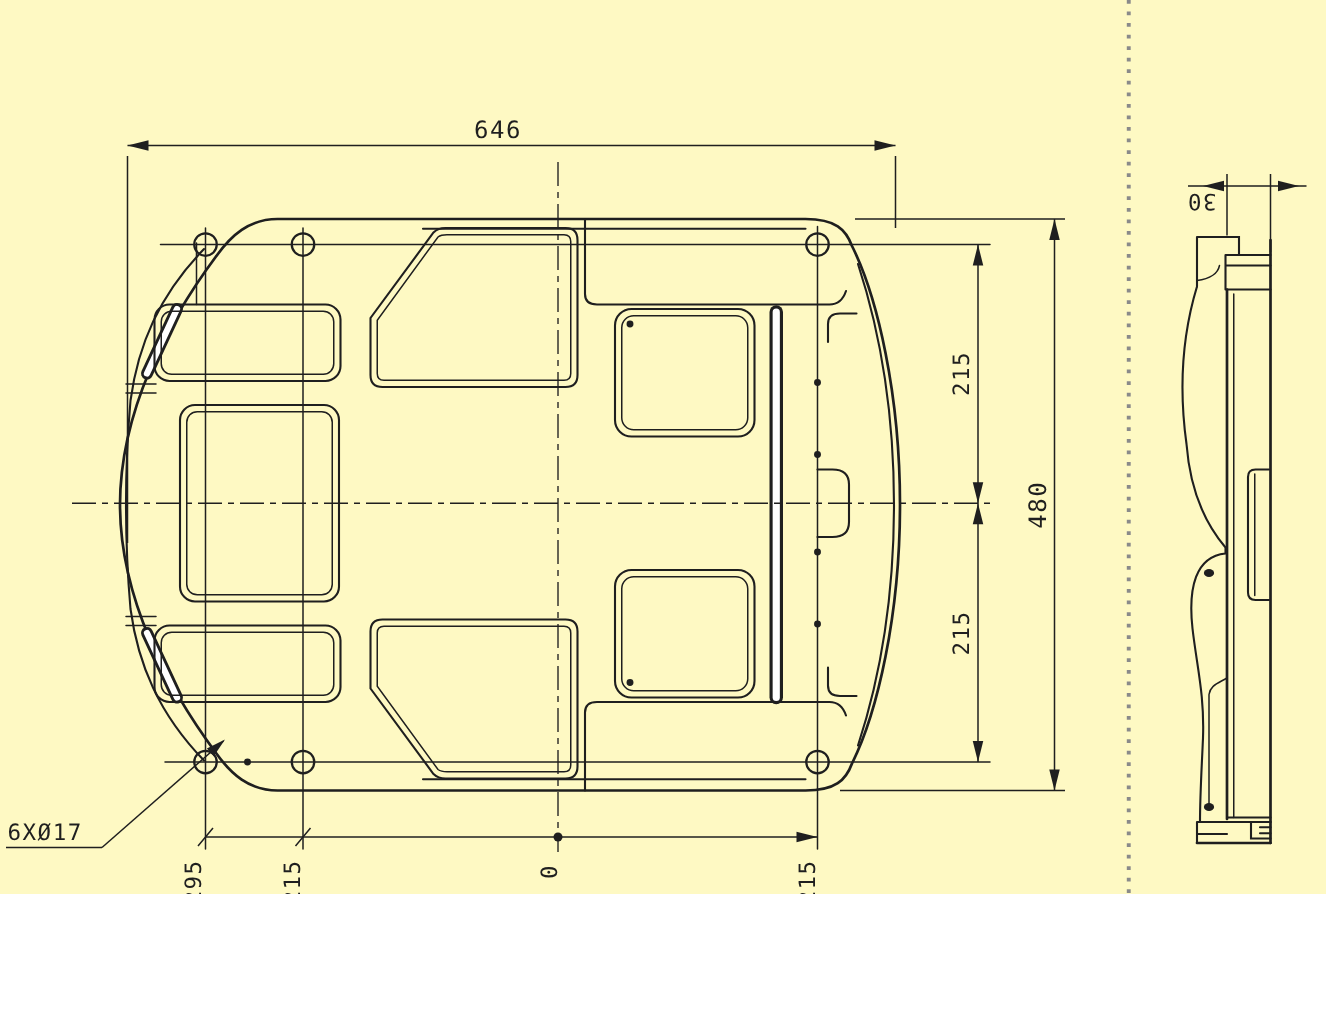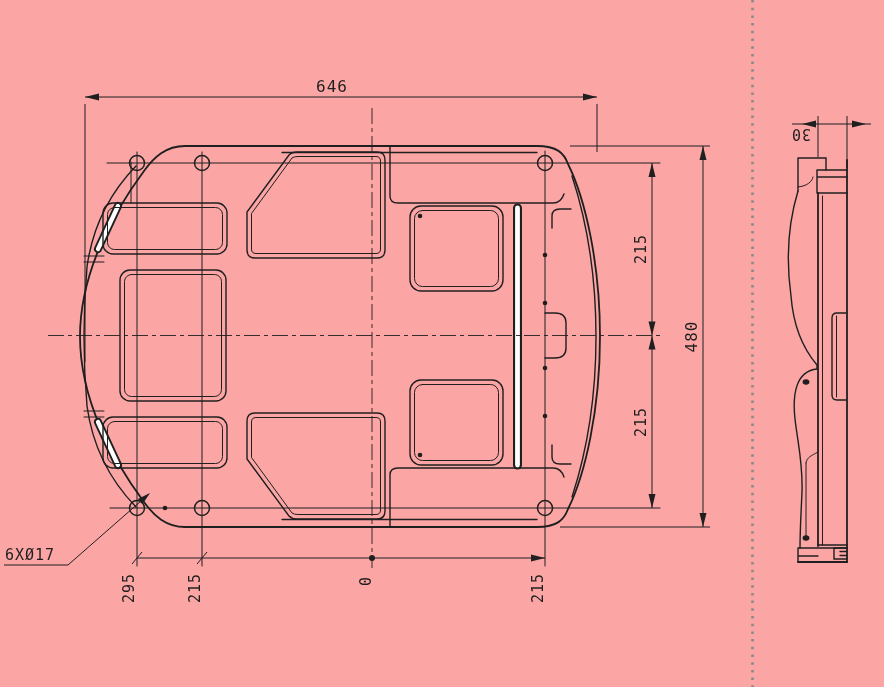--- a/index.html
+++ b/index.html
@@ -1,16 +1,16 @@
 <!DOCTYPE html>
 <html><head>
 <meta charset="utf-8">
 <style>
   html,body{margin:0;padding:0;background:#ffffff;}
-  .page{position:relative;width:884px;height:687px;background:#fca5a5;overflow:hidden;}
+  .page{position:relative;width:884px;height:596px;background:#fef9c3;overflow:hidden;}
   svg{display:block;}
   
   .ol{stroke:#1f1f1f;stroke-width:1.8;fill:none;stroke-linecap:round;}
   .md{stroke:#1f1f1f;stroke-width:1.4;fill:none;stroke-linecap:round;}
   .tn{stroke:#1f1f1f;stroke-width:1;fill:none;stroke-linecap:round;}
   .cl{stroke:#1f1f1f;stroke-width:0.9;fill:none;stroke-dasharray:16 4 4 4;}
   .hole{stroke:#1f1f1f;stroke-width:1.5;fill:none;}
   .dot{fill:#1f1f1f;stroke:none;}
   .bar{stroke:#1f1f1f;stroke-width:8;stroke-linecap:round;}
   .bar-in{stroke:#ffffff;stroke-width:4.2;stroke-linecap:round;}

